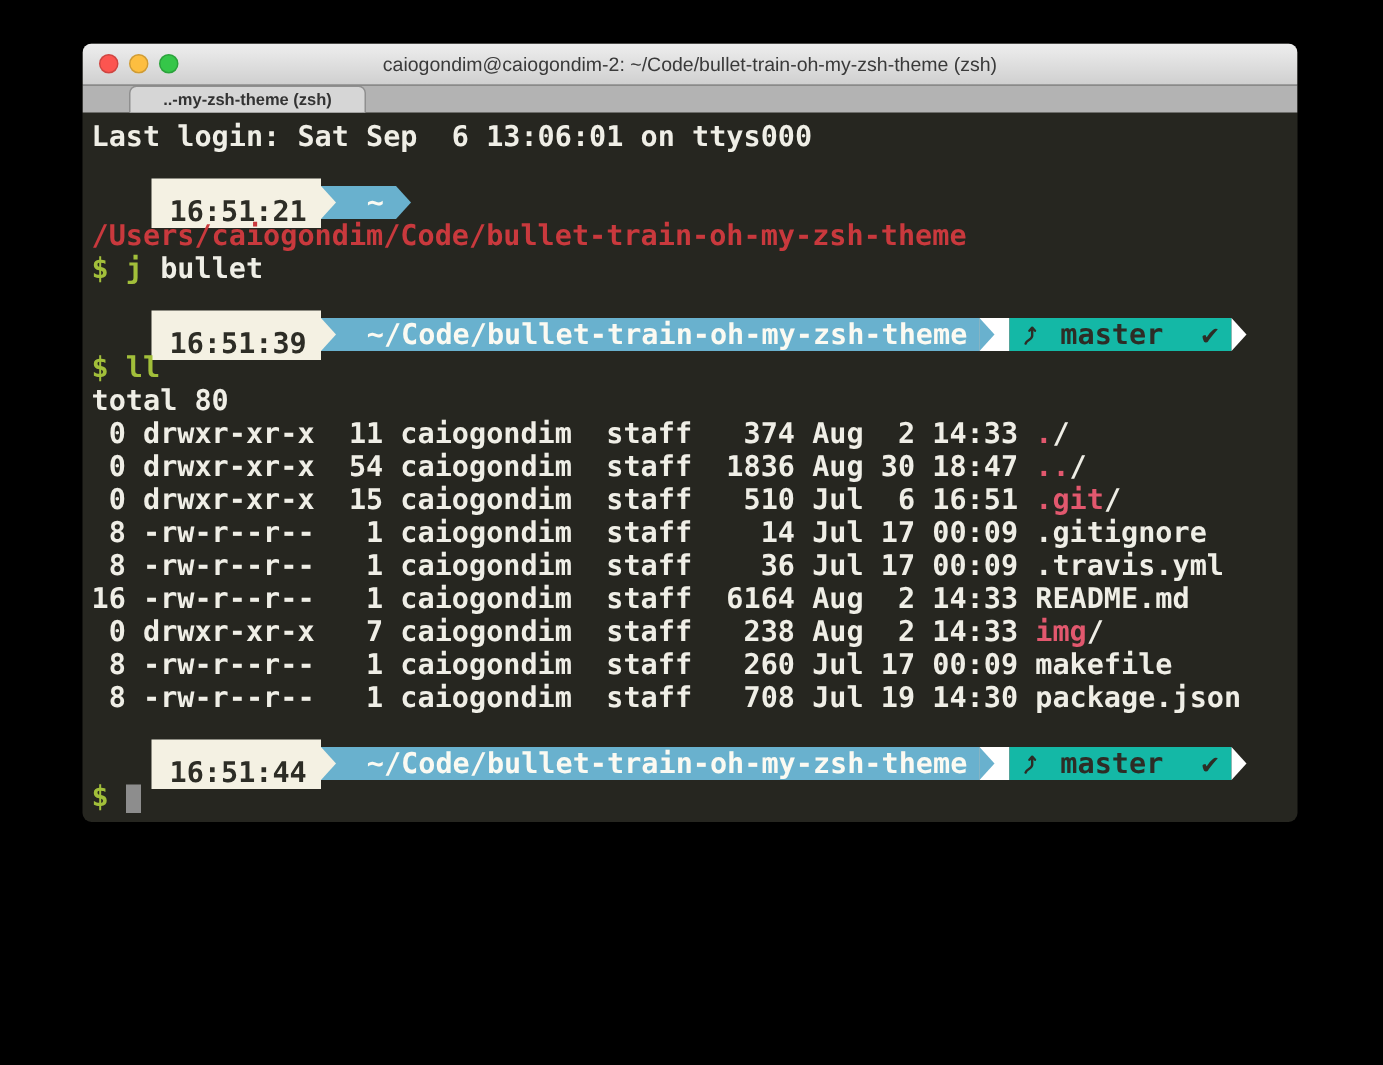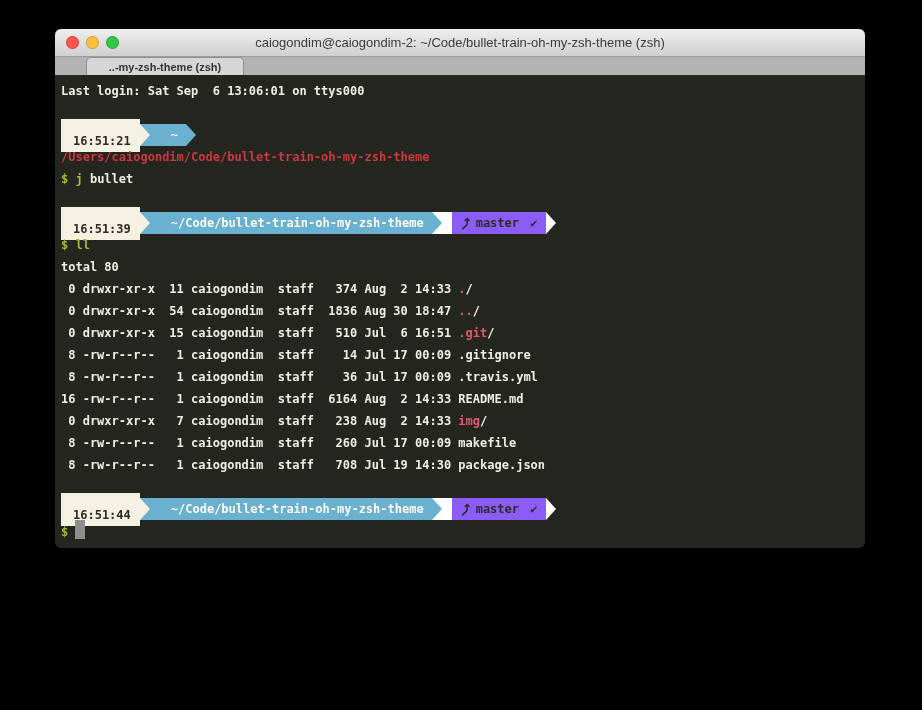--- a/index.html
+++ b/index.html
@@ -24,31 +24,31 @@
   .tabbar{height:18px;flex:0 0 18px;background:#b3b3b3;position:relative;padding-left:43px;}
   .tab{
     position:absolute;left:31px;bottom:0;width:156px;height:17px;
     background:#d6d6d6;border:1px solid #8f8f8f;border-bottom:none;
     border-radius:5px 5px 0 0;display:flex;align-items:center;justify-content:center;
     font-size:11px;font-weight:bold;color:#333;white-space:nowrap;
   }
   .term{
     flex:1;padding:5px 0 0 6px;
     font-family:"DejaVu Sans Mono", monospace;font-weight:bold;
-    font-size:12px;color:var(--fg,#efeee6);
+    font-size:19px;color:var(--fg,#efeee6);
   }
   .line{height:22px;line-height:22px;white-space:pre;}
   .prompt-line{display:flex;align-items:center;}
   .red{color:var(--red,#c9393d);}
   .green{color:var(--green,#a2bf3a);}
   .pink{color:var(--pink,#e2586e);}
   .seg{height:22px;display:flex;align-items:center;white-space:pre;}
-  .seg-time{background:var(--cream,#f4f1e3);color:var(--segtext,#2d2d26);padding:11px 9px 0 12px;}
+  .seg-time{background:var(--cream,#f4f1e3);color:var(--segtext,#2d2d26);padding:11px 9px 0 12px;margin-left:40px;}
   .seg-path{background:var(--blue,#69b1ce);color:#fbfaf2;padding:0 8px 0 11px;}
-  .seg-git{background:#8b5cf6;color:var(--segtext,#2d2d26);padding:0 9px 0 5px;gap:4px;}
+  .seg-git{background:#14b8a6;color:var(--segtext,#2d2d26);padding:0 9px 0 5px;gap:14px;}
   .arr{width:0;height:0;border-top:11px solid transparent;border-bottom:11px solid transparent;
        border-left:10px solid transparent;flex:0 0 10px;}
   .cursor{display:inline-block;width:10px;height:19px;background:var(--cursor,#8d8d8d);
           vertical-align:text-bottom;margin-left:0;}
   .branch-icon{display:flex;align-items:center;}
 </style>
 </head>
 <body>
 
 <div class="window">

